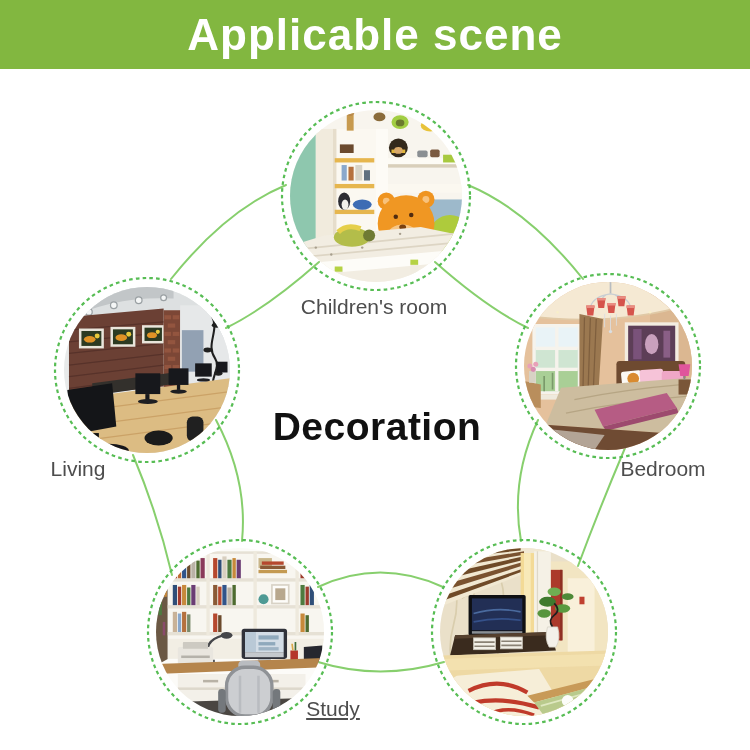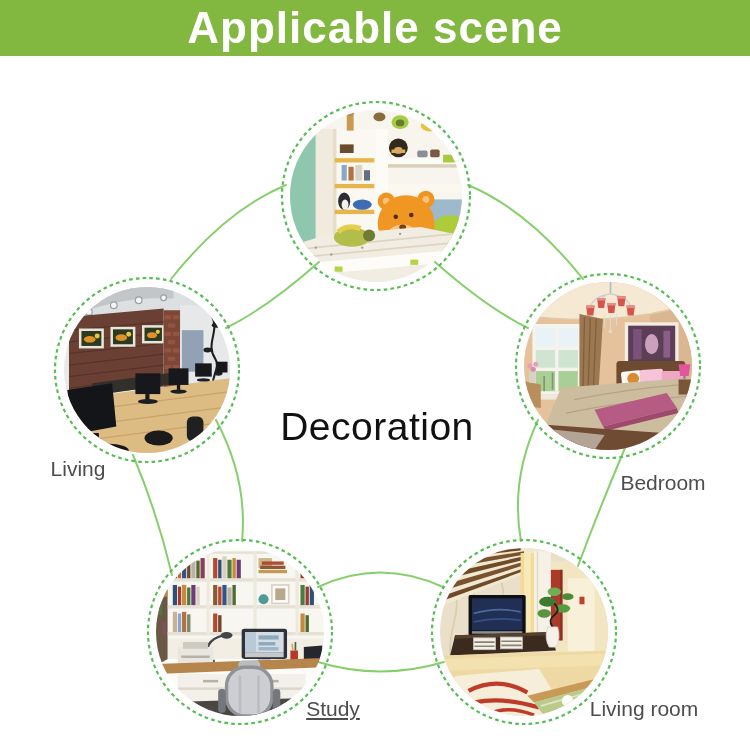--- a/index.html
+++ b/index.html
@@ -1,21 +1,21 @@
 <!DOCTYPE html>
 <html style="--banner_green: #82b740; --banner_text: #ffffff; --line_green: #87cf6d; --ring_green: #57bd54; --label_gray: #4d4d4d; --center_text: #111111;"><head>
 <meta charset="utf-8">
 <style>
   html,body { margin:0; padding:0; background:#ffffff; }
   .stage {
     position:relative; width:750px; height:750px; overflow:hidden;
     background:#ffffff; font-family:"Liberation Sans", sans-serif;
   }
   .banner {
-    position:absolute; left:0; top:0; width:750px; height:56px;
+    position:absolute; left:0; top:0; width:750px; height:69px;
     background:var(--banner_green,#82b740);
     display:flex; align-items:center; justify-content:center;
   }
   .banner-title {
     color:var(--banner_text,#ffffff); font-size:44px; font-weight:bold; letter-spacing:1px;
   }
   .links { position:absolute; left:0; top:0; width:750px; height:750px; }
   .ring  { fill:none; stroke:var(--ring_green,#57bd54); stroke-width:2.2; stroke-dasharray:3.6 3.2; }
   .lens  { fill:none; stroke:var(--line_green,#87cf6d); stroke-width:2; stroke-linecap:round; }
   .photo { position:absolute; border-radius:50%; overflow:hidden; background:#fff; }
@@ -24,26 +24,26 @@
   .photo--office   { left:64px;  top:287px; width:166px; height:166px; }
   .photo--bedroom  { left:524px; top:282px; width:168px; height:168px; }
   .photo--study    { left:156px; top:548px; width:168px; height:168px; }
   .photo--living   { left:440px; top:548px; width:168px; height:168px; }
   .scene-label {
     position:absolute; transform:translateX(-50%); white-space:nowrap;
     color:var(--label_gray,#4d4d4d); font-size:21px;
   }
   .label--children { left:374px; top:295px; }
   .label--office   { left:78px;  top:457px; }
-  .label--bedroom  { left:663px; top:457px;margin-top:14px; }
+  .label--bedroom  { left:663px; top:457px; }
   .label--study    { left:333px; top:697px;text-decoration:underline; }
   .label--living   { left:644px; top:697px; }
   .center-label {
     position:absolute; left:377px; top:405px; transform:translateX(-50%);
-    font-size:39px; font-weight:normal; letter-spacing:.5px;
+    font-size:39px; font-weight:bold; letter-spacing:.5px;
     color:var(--center_text,#111111);
   }
 </style>
 </head>
 <body>
 
 <div class="stage">
 
   <header class="banner">
     <span class="banner-title">Applicable scene</span>
@@ -479,20 +479,20 @@
       <g>
         <polygon points="104,176 200,152 200,160 112,184" fill="#c89a58"></polygon>
         <polygon points="112,184 200,160 200,200 124,200" fill="#b9ca8c"></polygon>
         <line x1="120" y1="188" x2="198" y2="166" stroke="#dfe8c0" stroke-width="2"></line>
         <circle cx="152" cy="182" r="7" fill="#fcfcf9"></circle>
         <line x1="172" y1="190" x2="180" y2="200" stroke="#9aa0a4" stroke-width="3"></line>
       </g>
     </svg>
   </div>
 
+  <div class="scene-label label--children">Children's room</div>
   <div class="scene-label label--office">Living</div>
   <div class="scene-label label--bedroom">Bedroom</div>
   <div class="scene-label label--study">Study</div>
-  <div class="scene-label label--living">Living room</div>
 
   <div class="center-label">Decoration</div>
 
 </div>
 
 </body></html>

